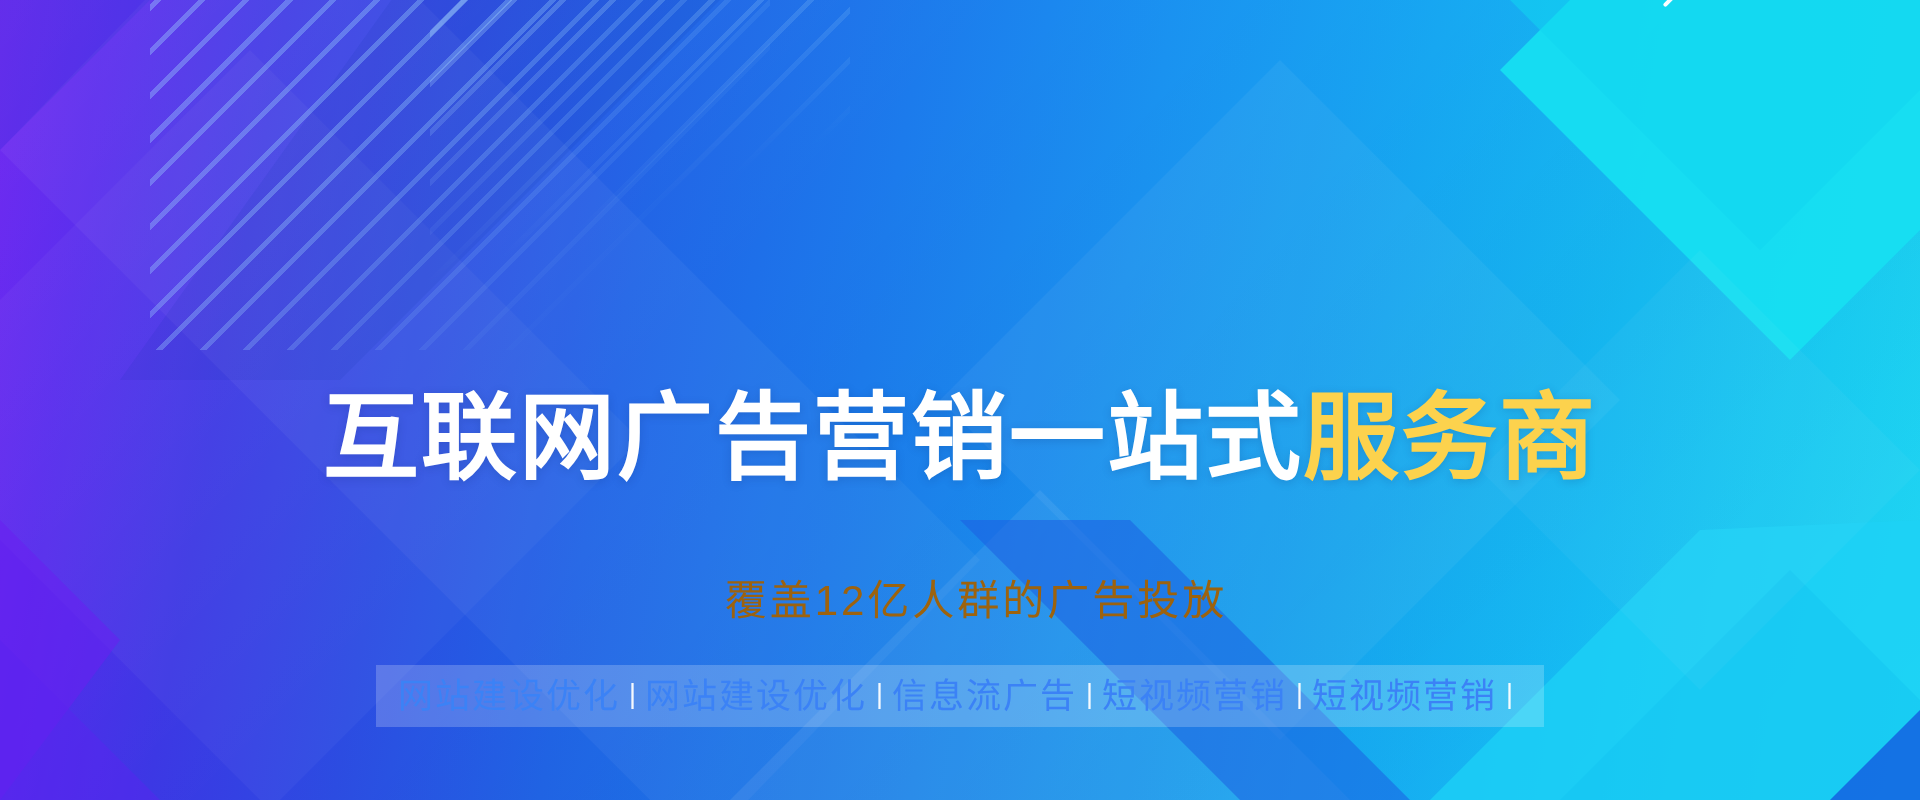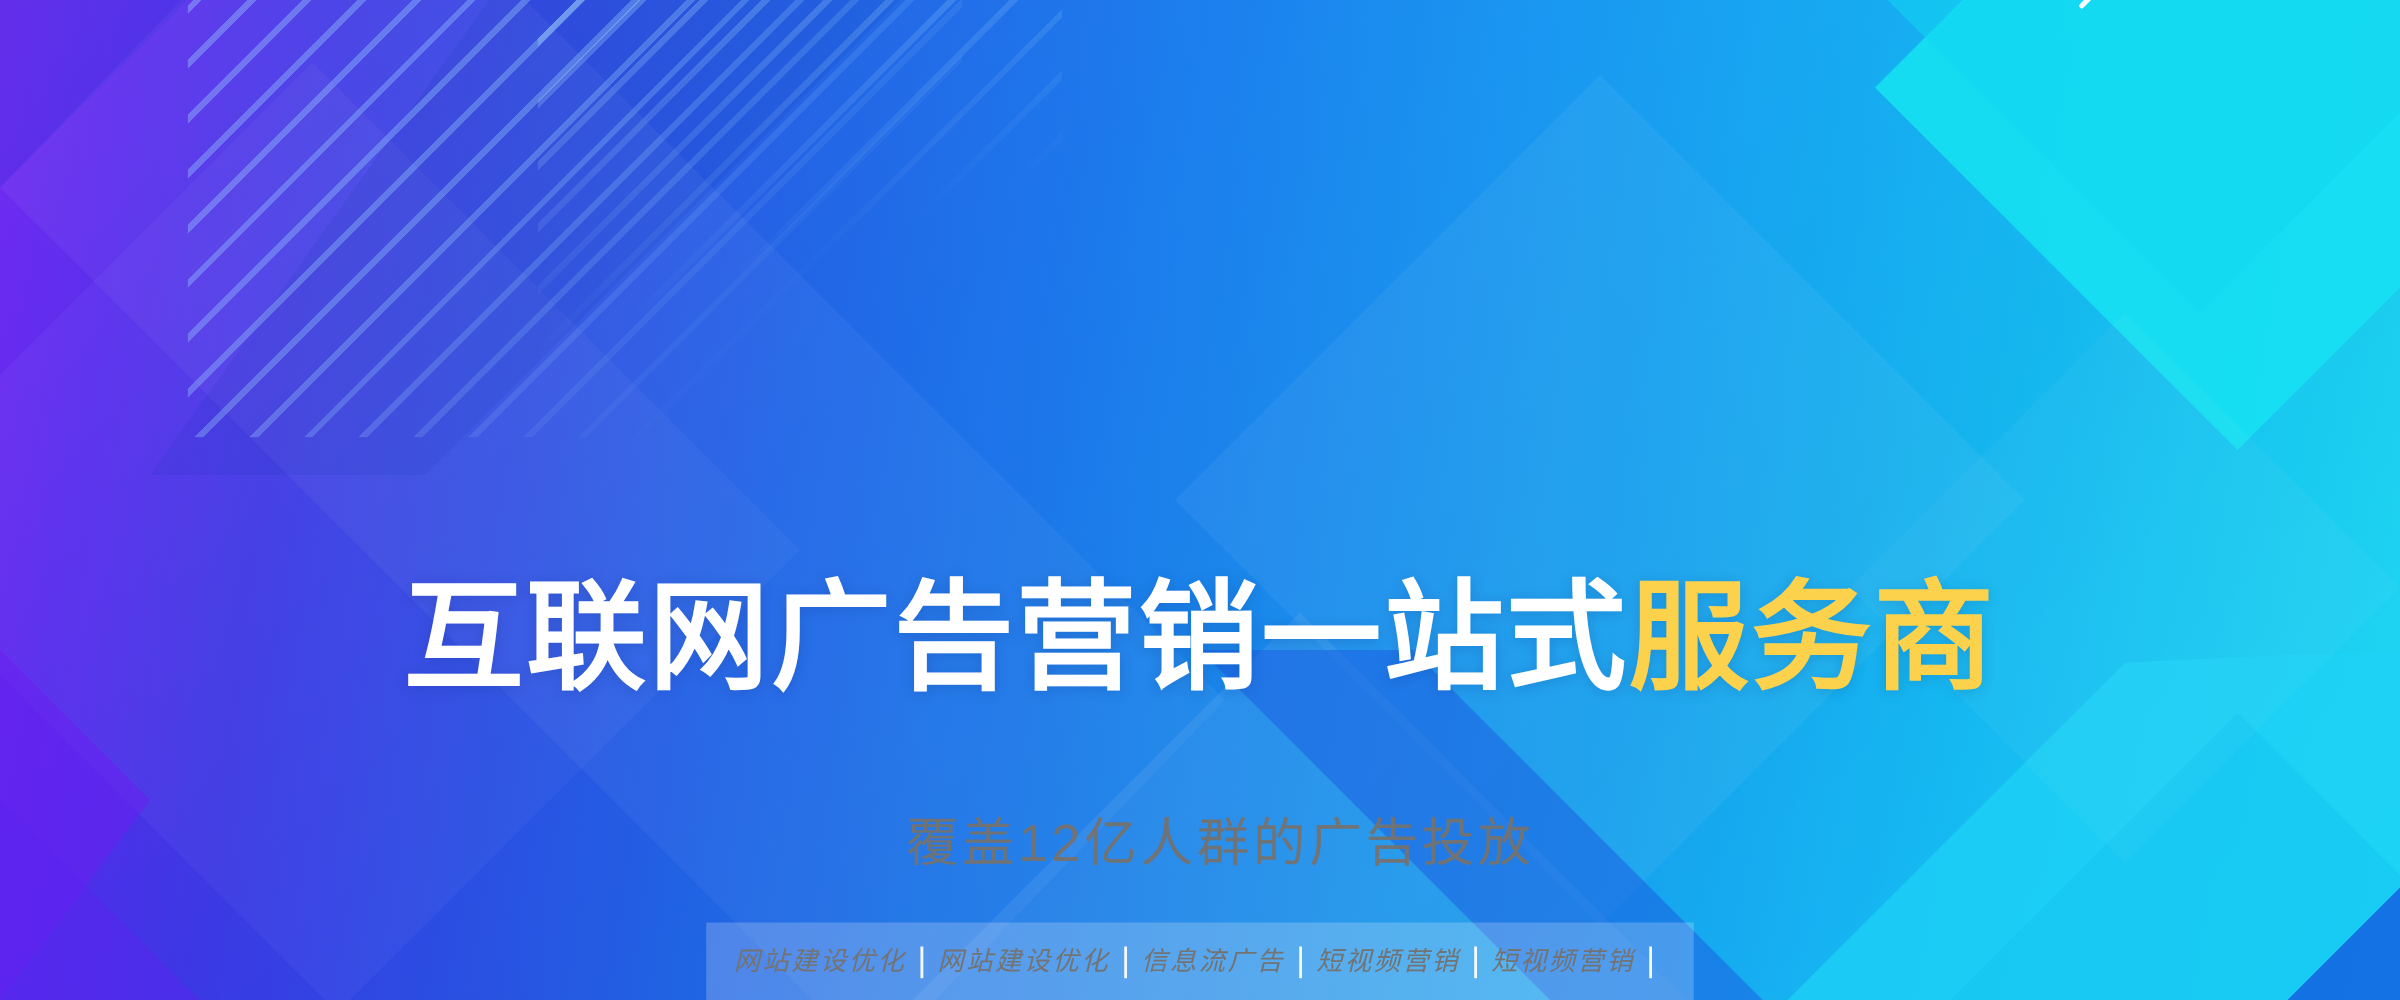--- a/index.html
+++ b/index.html
@@ -86,64 +86,63 @@
   }
 
   
   .content{
     position:absolute;
     left:0; right:0; top:0;
     height:100%;
     display:flex;
     flex-direction:column;
     align-items:center;
-    justify-content:flex-end;
+    justify-content:center;
     padding-top:252px;
   }
 
   .headline{
     font-size:96px;
     line-height:1.0;
     font-weight:700;
     letter-spacing:2px;
     white-space:nowrap;
     color:#ffffff;
     text-shadow:0 2px 10px rgba(12,40,110,0.18);
   }
   .headline .hl-accent{color:#FCD24D;}
 
   .subhead{
     margin-top:26px;
     font-size:42px;
     line-height:1.2;
     font-weight:300;
     letter-spacing:3px;
-    color:#737373;
+    color:#a16207;
     white-space:nowrap;
     opacity:0.97;
     margin-left:32px;
   }
 
   .tagbar{
     margin-top:38px;
     height:62px;
     padding:0 22px;
     display:flex;
     align-items:center;
     justify-content:center;
     background:rgba(255,255,255,0.21);
     white-space:nowrap;
   }
   .tagbar .tag{
-    font-size:21px;
+    font-size:35px;
     line-height:1;
     font-weight:400;
     letter-spacing:2px;
-    color:#737373;
-    font-style:italic;
+    color:#3b82f6;
   }
   .tagbar .sep{
     font-size:27px;
     color:#ffffff;
     opacity:0.95;
     padding:0 9px;
     transform:translateY(-1px);
   }
 </style>
 </head>

